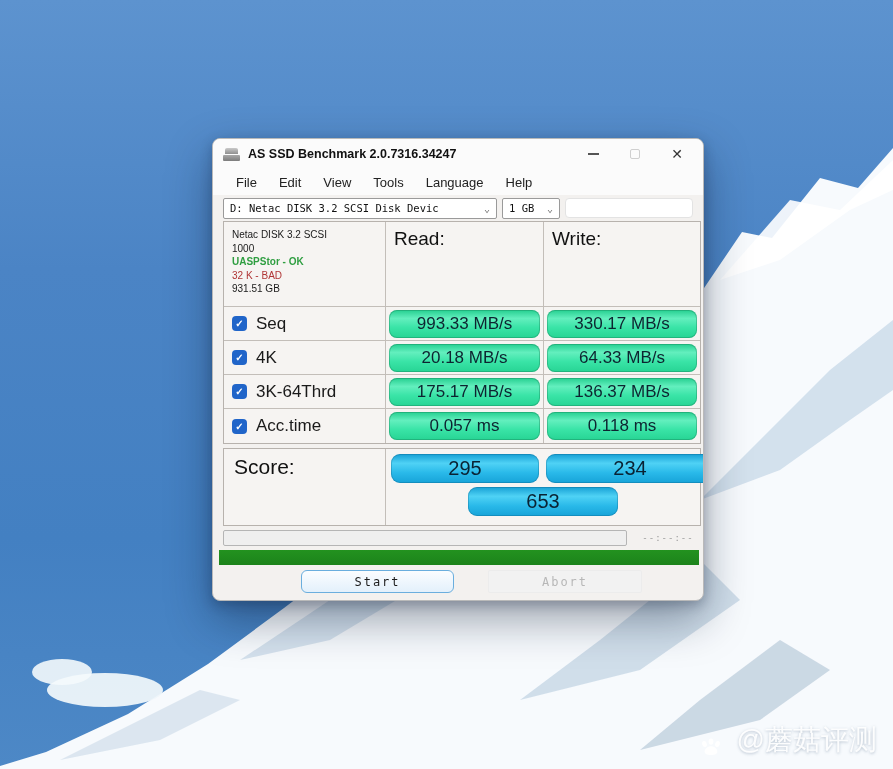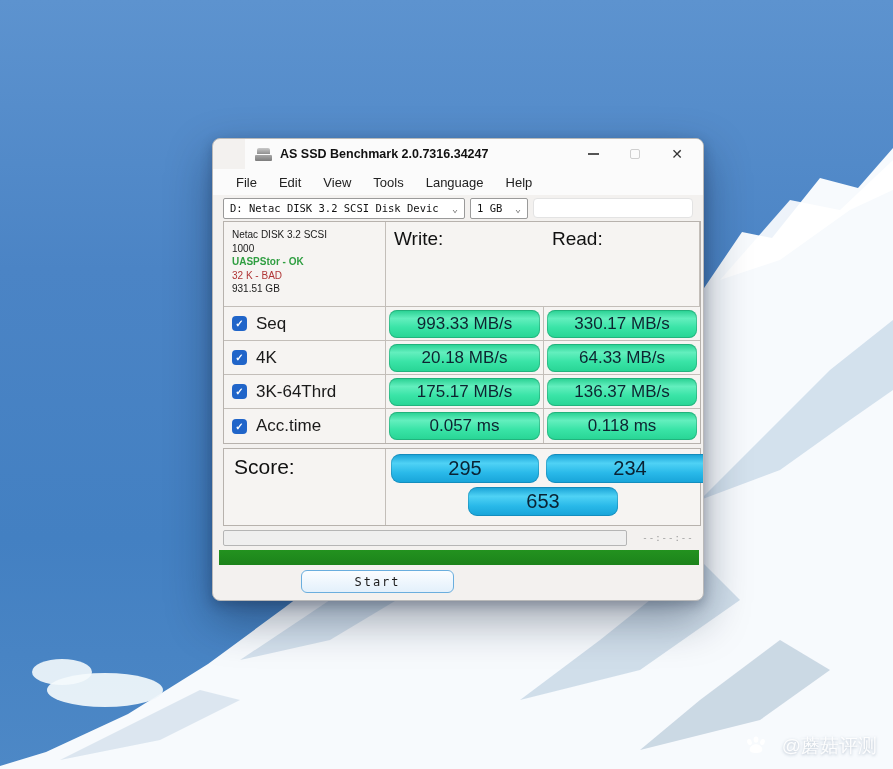--- a/index.html
+++ b/index.html
@@ -15,21 +15,21 @@
 
   
   .window {
     position:absolute; left:212px; top:138px; width:492px; height:463px;
     background:#f3f1ef; border-radius:8px;
     box-shadow:0 18px 45px rgba(10,25,50,.40), 0 4px 12px rgba(10,25,50,.25);
     border:1px solid #b9b9b9; overflow:hidden;
     font-size:13px; color:#1a1a1a;
   }
   .titlebar {
-    height:30px; background:#fbfbfb; display:flex; align-items:center; padding:0 10px;margin-left:32px;
+    height:30px; background:#fbfbfb; display:flex; align-items:center; padding:0 10px;
   }
   .app-icon { width:17px; height:13px; margin-right:8px; position:relative; }
   .app-icon .disk-top { position:absolute; top:0; left:2px; right:2px; height:6px; background:linear-gradient(180deg,#c9c9c9,#8f8f8f); border-radius:2px 2px 0 0; }
   .app-icon .disk-base { position:absolute; bottom:0; left:0; right:0; height:6px; background:linear-gradient(180deg,#a8a8a8,#7c7c7c); border-radius:1px; }
   .title-text { font-weight:700; font-size:12.5px; color:#111; }
   .win-controls { margin-left:auto; display:flex; align-items:center; gap:26px; padding-right:8px; }
   .win-btn { width:16px; height:16px; display:flex; align-items:center; justify-content:center; cursor:pointer; }
   .min-glyph { width:11px; height:2px; background:#555; }
   .max-glyph { width:10px; height:10px; border:1.4px solid #cfcfcf; border-radius:2px; }
   .close-glyph { font-size:14px; color:#333; line-height:1; }
@@ -37,21 +37,21 @@
   .menubar { height:26px; background:#fbfbfb; display:flex; align-items:center; padding:0 12px; gap:0; }
   .menu-item { padding:3px 11px; font-size:13px; color:#222; cursor:default; }
 
   .combo-row { height:26px; display:flex; align-items:center; padding:0 10px; gap:5px; background:#f3f1ef; }
   .combo {
     height:21px; background:#fff; border:1px solid #9a9a9a; border-radius:2px;
     display:flex; align-items:center; padding:0 6px;
     font-family:"DejaVu Sans Mono", monospace; font-size:10.5px; color:#111; white-space:nowrap;
   }
   .combo .chev { margin-left:auto; padding-left:8px; color:#666; font-size:10px; }
-  .combo-drive { width:242px; }
+  .combo-drive { width:274px; }
   .combo-size { width:58px; }
   .blank-field { flex:1; height:20px; background:#fff; border:1px solid #e3e3e3; border-radius:4px; }
 
   
   .table {
     position:absolute; left:10px; top:82px; width:478px;
     border:1px solid #b7b2ad; background:#f6f4f2;
     display:grid; grid-template-columns:162px 158px 156px;
     grid-template-rows:85px 34px 34px 34px 34px;
   }
@@ -123,22 +123,22 @@
     border:1.5px solid #6aaede; border-radius:6px; color:#1c1c1c; font-weight:400;
   }
   .btn-abort {
     left:275px; width:154px;
     background:#f2f2f2; border:1px solid #ececec; border-radius:2px; color:#b7b7b7;
   }
 
   
   .watermark {
     position:absolute; right:16px; bottom:10px;
-    display:flex; align-items:flex-start; gap:14px;
-    color:rgba(255,255,255,.92); font-size:19px; font-weight:500;
+    display:flex; align-items:flex-end; gap:14px;
+    color:rgba(255,255,255,.92); font-size:28px; font-weight:500;
     text-shadow:0 1px 3px rgba(60,90,120,.35);
   }
 </style>
 </head>
 <body>
 
 <div class="desktop">
   <svg class="mountain-svg" viewBox="0 0 893 769" preserveAspectRatio="none" aria-hidden="true">
 
     <path fill="#f7fafd" d="M893,148 L858,188 L820,178 L772,238 L742,232 L700,294 L662,302 L612,364 L564,384 L518,434 L468,462 L416,514 L350,558 L284,608 L208,664 L128,714 L46,752 L0,766 L0,769 L893,769 Z"></path>
@@ -201,22 +201,22 @@
 
     <div class="table">
 
       <div class="cell info-cell">
         <span>Netac DISK 3.2 SCSI</span>
         <span>1000</span>
         <span class="info-ok">UASPStor - OK</span>
         <span class="info-bad">32 K - BAD</span>
         <span>931.51 GB</span>
       </div>
+      <div class="cell col-head">Read:</div>
       <div class="cell col-head last-col">Write:</div>
-      <div class="cell col-head">Read:</div>
 
       <div class="cell row-label">
         <span class="checkbox">✓</span>
         <span>Seq</span>
       </div>
       <div class="cell value-cell">
         <div class="value-pill">993.33 MB/s</div>
       </div>
       <div class="cell value-cell last-col">
         <div class="value-pill">330.17 MB/s</div>
@@ -263,20 +263,21 @@
         <div class="score-pill score-write">234</div>
         <div class="score-pill score-total">653</div>
       </div>
     </div>
 
     <div class="progress-track"></div>
     <div class="time-remaining">--:--:--</div>
     <div class="green-bar"></div>
 
     <div class="btn btn-start">Start</div>
+    <div class="btn btn-abort">Abort</div>
   </div>
 
   <div class="watermark">
     <svg width="24" height="24" viewBox="0 0 24 24" aria-hidden="true">
       <g fill="rgba(255,255,255,.92)">
         <ellipse cx="5.5" cy="9" rx="2.3" ry="3.1" transform="rotate(-18 5.5 9)"></ellipse>
         <ellipse cx="12" cy="6.6" rx="2.4" ry="3.2"></ellipse>
         <ellipse cx="18.5" cy="9" rx="2.3" ry="3.1" transform="rotate(18 18.5 9)"></ellipse>
         <path d="M12 11.2c3.6 0 6.4 2.6 6.4 5.3 0 2.2-1.8 3.6-6.4 3.6s-6.4-1.4-6.4-3.6c0-2.7 2.8-5.3 6.4-5.3z"></path>
       </g>

